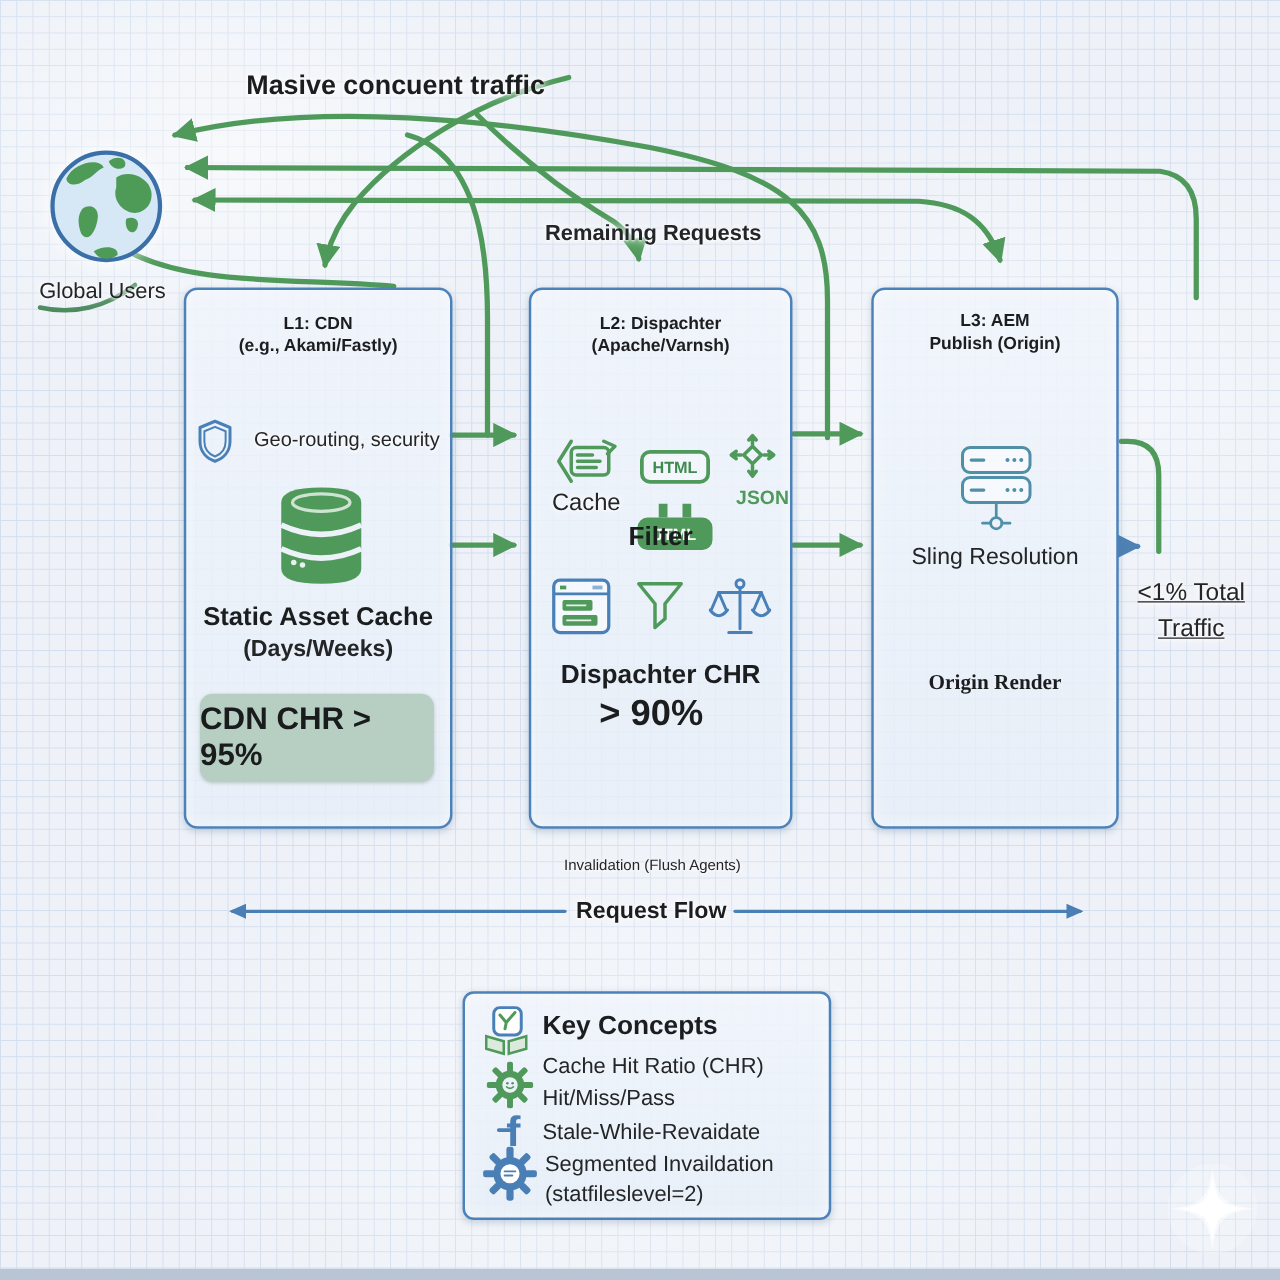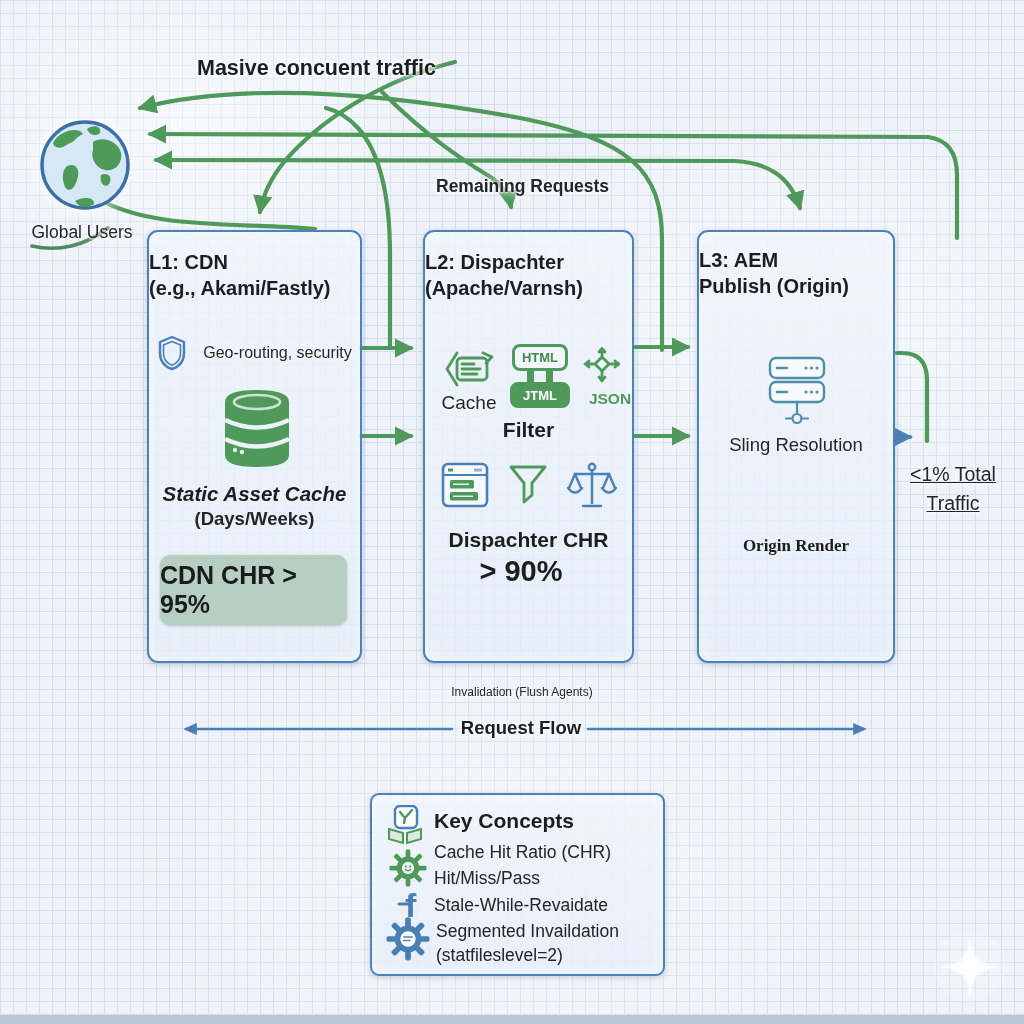--- a/index.html
+++ b/index.html
@@ -17,21 +17,21 @@
     background-size:auto,auto,auto,13px 13px,13px 13px;
   }
   .abs{position:absolute;}
   .halo{text-shadow:0 0 6px rgba(255,255,255,.95),0 0 12px rgba(255,255,255,.8),0 1px 2px rgba(255,255,255,.9);}
   .ctr{text-align:center;}
   .layer-box{
     position:absolute;border:2px solid #4c82ba;border-radius:11px;
     background:linear-gradient(180deg, rgba(240,245,252,.82), rgba(230,238,248,.78));
     box-shadow:0 2px 6px rgba(90,115,150,.28), inset 0 0 14px rgba(255,255,255,.55);
   }
-  .box-title{position:absolute;left:0;right:0;font-weight:700;font-size:20px;line-height:1.28;color:#1b1d1f;}
+  .box-title{position:absolute;left:0;right:0;font-weight:700;font-size:14px;line-height:1.28;color:#1b1d1f;text-align:center;}
   .b1{font-weight:700;color:#1b1d1f;}
   .badge{
     position:absolute;background:#b6cfc2;border-radius:10px;
     display:flex;align-items:center;justify-content:center;
     font-weight:700;font-size:25px;color:#191b1c;
     box-shadow:0 1px 3px rgba(90,110,100,.35);
   }
   .row{display:flex;align-items:center;justify-content:center;}
   .tagbox{border:3px solid #4f9a5b;border-radius:8px;color:#3f8a4f;font-weight:700;
     display:flex;align-items:center;justify-content:center;background:rgba(255,255,255,.35);}
@@ -136,21 +136,21 @@
       <span class="halo" style="font-size:16px;color:#232526;">Geo-routing, security</span>
     </div>
     <svg class="abs" style="left:70px;top:155px;" width="76" height="84" viewBox="0 0 76 84">
       <path d="M6 15 Q6 3 38 3 Q70 3 70 15 L70 68 Q70 80 38 80 Q6 80 6 68 Z" fill="#4f9a5b"></path>
       <ellipse cx="38" cy="15" rx="23" ry="7" fill="none" stroke="#cfe3d2" stroke-width="2.6"></ellipse>
       <path d="M6 33 Q38 48 70 33" stroke="#edf2f8" stroke-width="4.5" fill="none"></path>
       <path d="M6 52 Q38 67 70 52" stroke="#edf2f8" stroke-width="4.5" fill="none"></path>
       <circle cx="16" cy="63" r="2.2" fill="#e8f1ea"></circle>
       <circle cx="23" cy="65" r="2.2" fill="#e8f1ea"></circle>
     </svg>
-    <div class="abs ctr b1" style="left:0;right:0;top:250px;font-size:20.5px;font-style:italic;">Static Asset Cache</div>
+    <div class="abs ctr b1" style="left:0;right:0;top:250px;font-size:20.5px;">Static Asset Cache</div>
     <div class="abs ctr" style="left:0;right:0;top:276px;font-size:18.5px;font-weight:600;color:#232526;">(Days/Weeks)</div>
     <div class="badge" style="left:11px;top:323px;width:187px;height:70px;">CDN CHR &gt; 95%</div>
   </div>
 
   <div class="layer-box" style="left:423px;top:230px;width:211px;height:433px;">
     <div class="box-title" style="top:18px;">
       <div>L2: Dispachter</div>
       <div>(Apache/Varnsh)</div>
     </div>
 
@@ -159,21 +159,21 @@
         <g fill="none" stroke="#4f9a5b" stroke-width="2.8" stroke-linejoin="round" stroke-linecap="round">
           <path d="M14 5 L4 21 L14 37"></path>
           <rect x="14" y="10" width="30" height="22" rx="4"></rect>
           <path d="M19 16 H31 M19 21 H37 M19 26 H34"></path>
           <path d="M40 5 L49 9 L43 15"></path>
         </g>
       </svg>
       <div class="abs halo ctr" style="left:8px;top:48px;width:72px;font-size:19px;color:#232526;">Cache</div>
 
       <div class="abs" style="left:84px;top:0;width:62px;">
-        <div class="tagbox" style="width:56px;height:27px;margin:0 auto;font-size:13px;">HTML</div>
+        <div class="tagbox" style="width:56px;height:27px;margin:16px auto;font-size:13px;">HTML</div>
         <div style="display:flex;justify-content:center;gap:12px;">
           <div style="width:7px;height:11px;background:#4f9a5b;"></div>
           <div style="width:7px;height:11px;background:#4f9a5b;"></div>
         </div>
         <div class="tagbox filled" style="width:60px;height:26px;margin:0 auto;font-size:13px;">JTML</div>
       </div>
 
       <svg class="abs" style="left:155px;top:2px;" width="44" height="40" viewBox="0 0 44 40">
         <g fill="none" stroke="#4f9a5b" stroke-width="2.8" stroke-linecap="round" stroke-linejoin="round">
           <rect x="17" y="13" width="10" height="10" transform="rotate(45 22 18)"></rect>

